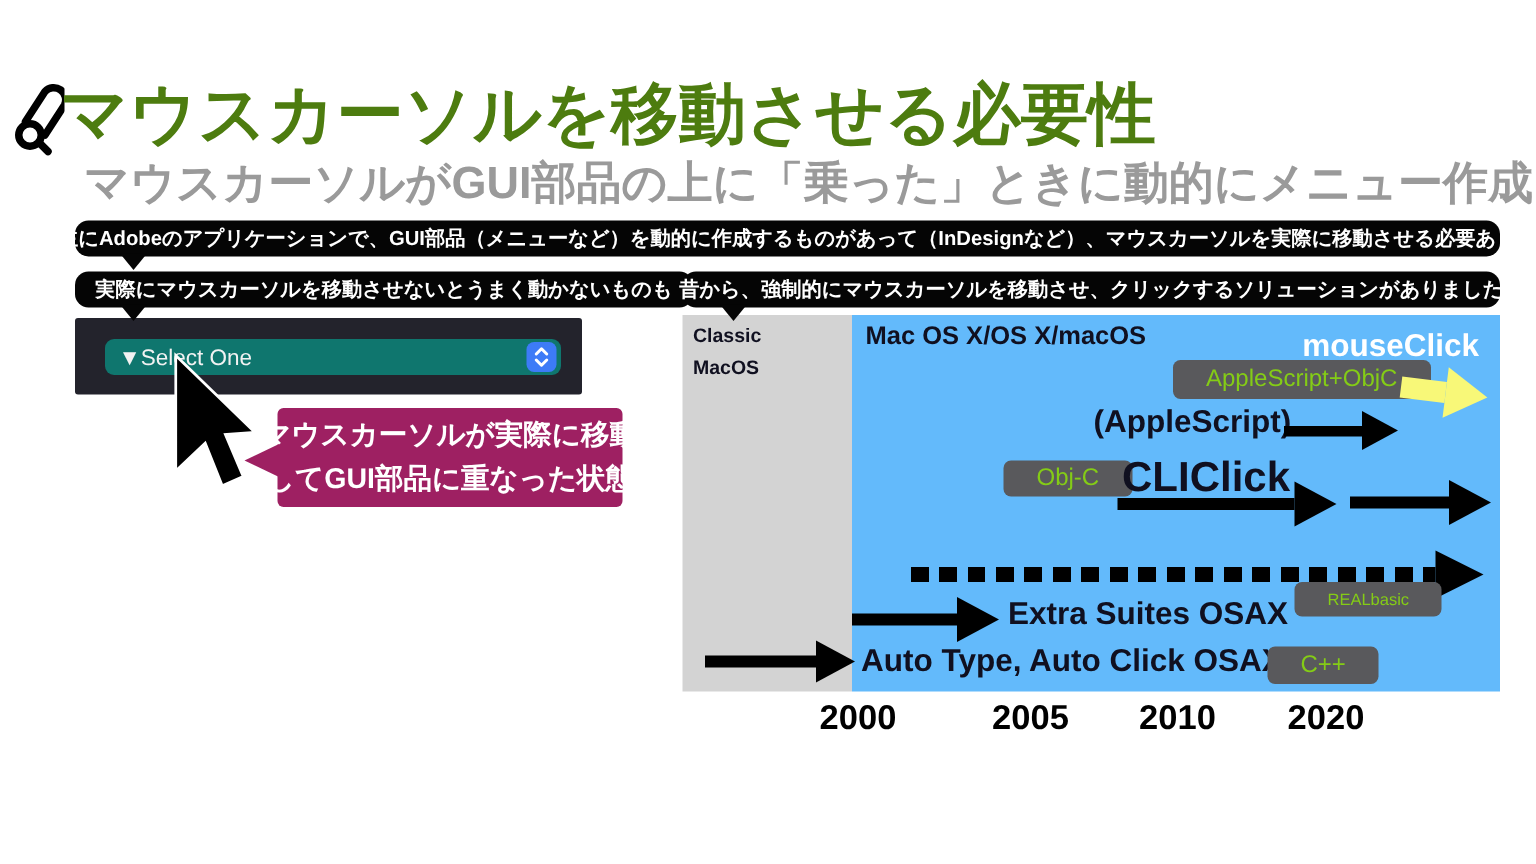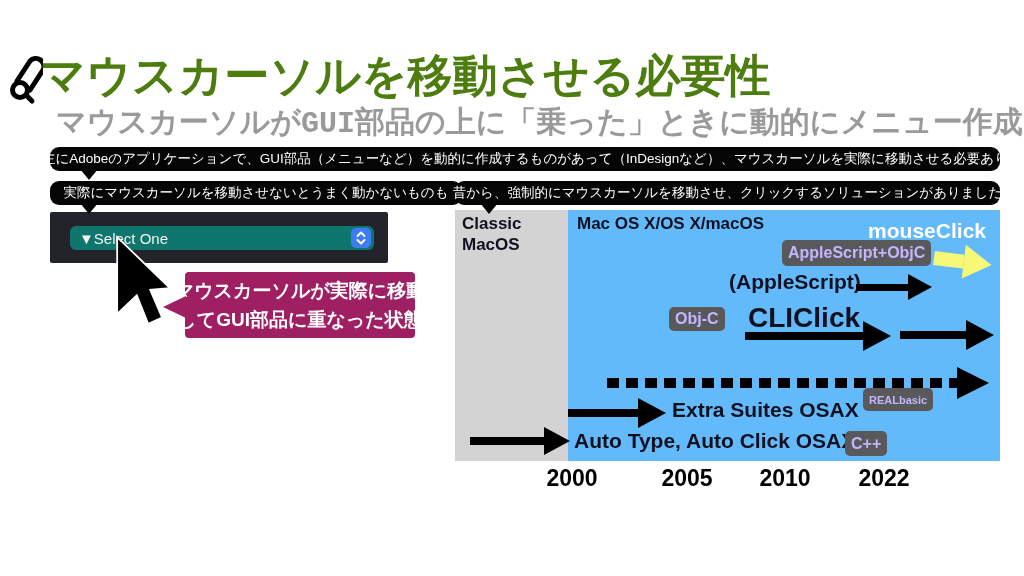--- a/index.html
+++ b/index.html
@@ -3,45 +3,45 @@
 <meta charset="utf-8">
 <style>
   html,body{margin:0;padding:0;}
   body{
     width:1024px;height:576px;background:#ffffff;overflow:hidden;position:relative;
     font-family:"Liberation Sans","DejaVu Sans",sans-serif;
   }
   .abs{position:absolute;}
   
   .title{position:absolute;left:40px;top:46px;font-size:45px;font-weight:800;color:#4d7c0f;white-space:nowrap;letter-spacing:0;}
-  .subtitle{position:absolute;left:56px;top:102px;font-size:30px;font-weight:700;color:#9a9a9a;white-space:nowrap;font-family:Liberation Mono, monospace;}
+  .subtitle{position:absolute;left:56px;top:102px;font-size:30px;font-weight:700;color:#9a9a9a;white-space:nowrap;}
   
   .bar{position:absolute;height:24px;background:#050505;color:#ffffff;border-radius:9px;
-       display:flex;align-items:center;justify-content:center;font-weight:400;font-size:13.5px;white-space:nowrap;z-index:6;}
+       display:flex;align-items:center;justify-content:center;font-weight:700;font-size:13.5px;white-space:nowrap;z-index:6;}
   .tail{position:absolute;width:0;height:0;border-left:9px solid transparent;border-right:9px solid transparent;
         border-top:11px solid #050505;z-index:7;}
   
   .panel{position:absolute;left:50px;top:212px;width:338px;height:51px;background:#23232c;border-radius:2px;}
   .popup{position:absolute;left:20px;top:14px;width:304px;height:24px;background:#0f766e;border-radius:6px;
          display:flex;align-items:center;color:#f2f2f2;font-size:15px;padding-left:9px;box-sizing:border-box;}
   .stepper{position:absolute;right:3px;top:2px;width:20px;height:20px;background:#3d7bf7;border-radius:5px;
            display:flex;align-items:center;justify-content:center;}
   
   .note{position:absolute;left:185px;top:272px;width:230px;height:66px;background:#9e2062;border-radius:4px;
         color:#ffffff;font-weight:700;font-size:19px;line-height:29px;display:flex;flex-direction:column;
         align-items:center;justify-content:center;white-space:nowrap;z-index:4;}
   .note-tail{position:absolute;left:163px;top:296px;width:0;height:0;border-top:11px solid transparent;
              border-bottom:11px solid transparent;border-right:23px solid #9e2062;z-index:4;}
   
   .chart{position:absolute;left:455px;top:210px;width:545px;height:290px;z-index:1;}
   .era-gray{position:absolute;left:0;top:0;width:113px;height:251px;background:#d3d3d3;}
   .era-blue{position:absolute;left:113px;top:0;width:432px;height:251px;background:#63bafb;}
   .clabel{position:absolute;color:#101020;font-weight:700;white-space:nowrap;}
-  .badge{position:absolute;background:#59595c;color:#c4b5fd;font-weight:700;border-radius:5px;
-         display:flex;align-items:center;justify-content:center;white-space:nowrap;padding:0 6px;}
+  .badge{position:absolute;background:#59595c;color:#84cc16;font-weight:400;border-radius:5px;
+         display:flex;align-items:center;justify-content:center;white-space:nowrap;padding:0 22px;}
   .arr{position:absolute;display:flex;align-items:center;}
   .sh{background:#000000;}
   .hd{width:0;height:0;border-style:solid;border-color:transparent;}
   .tick{position:absolute;top:255px;transform:translateX(-50%);font-size:23px;font-weight:700;color:#000;white-space:nowrap;}
   .cursor{position:absolute;left:112px;top:232px;z-index:5;}
 </style>
 </head>
 <body>
 
 <svg class="abs" style="left:7px;top:47px" width="36" height="58" viewBox="0 0 36 58">
@@ -90,21 +90,21 @@
 <div class="note">
   <div>マウスカーソルが実際に移動</div>
   <div>してGUI部品に重なった状態</div>
 </div>
 <div class="note-tail"></div>
 
 <div class="chart">
   <div class="era-gray"></div>
   <div class="era-blue"></div>
 
-  <div class="clabel" style="left:7px;top:3px;font-size:17px;line-height:21px">
+  <div class="clabel" style="left:7px;top:3px;font-size:13px;line-height:21px">
     <div>Classic</div>
     <div>MacOS</div>
   </div>
   <div class="clabel" style="left:122px;top:4px;font-size:17px">Mac OS X/OS X/macOS</div>
 
   <div class="clabel" style="right:14px;top:9px;font-size:21px;color:#ffffff">mouseClick</div>
   <div class="badge" style="left:327px;top:30px;height:26px;font-size:16px">AppleScript+ObjC</div>
   <div class="arr" style="left:479px;top:31px;transform:rotate(7deg);transform-origin:left center">
     <div class="sh" style="width:30px;height:14px;background:#f8f878"></div>
     <div class="hd" style="border-top-width:17px;border-bottom-width:17px;border-left:28px solid #f8f878"></div>
@@ -142,14 +142,14 @@
   <div class="arr" style="left:15px;top:217px">
     <div class="sh" style="width:74px;height:8px"></div>
     <div class="hd" style="border-top-width:14px;border-bottom-width:14px;border-left:26px solid #000"></div>
   </div>
   <div class="clabel" style="left:119px;top:219px;font-size:21px">Auto Type, Auto Click OSAX</div>
   <div class="badge" style="left:390px;top:221px;height:25px;font-size:16px">C++</div>
 
   <div class="tick" style="left:117px">2000</div>
   <div class="tick" style="left:232px">2005</div>
   <div class="tick" style="left:330px">2010</div>
-  <div class="tick" style="left:429px">2022</div>
+  <div class="tick" style="left:429px">2020</div>
 </div>
 
 </body></html>

